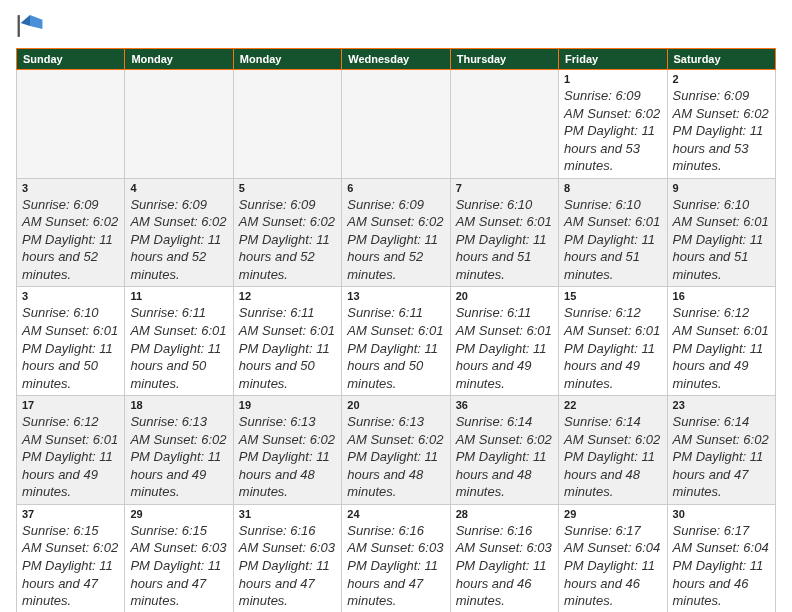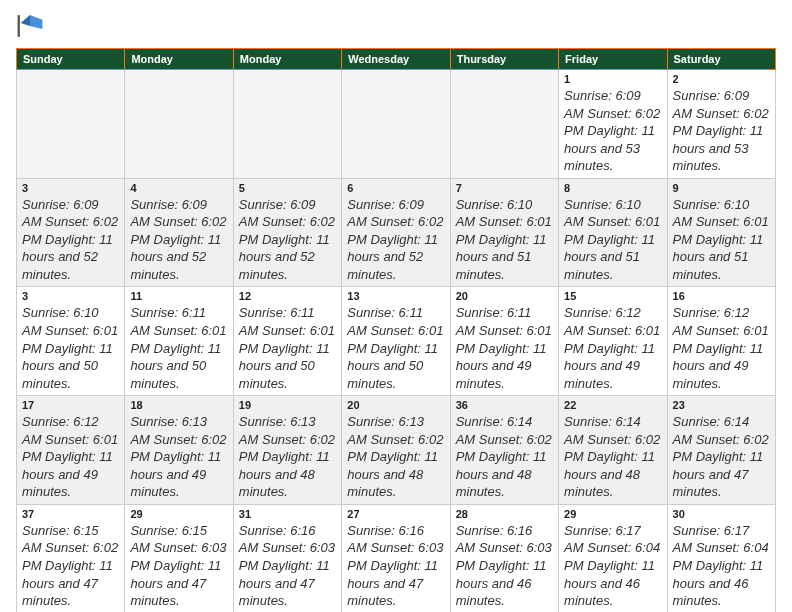--- a/index.html
+++ b/index.html
@@ -321,21 +321,21 @@
 and 47 minutes.</div>
           </td>
           <td>
             <span class="day-num">31</span>
             <div class="day-info">Sunrise: 6:16 AM
 Sunset: 6:03 PM
 Daylight: 11 hours
 and 47 minutes.</div>
           </td>
           <td>
-            <span class="day-num">27</span>
+            <span class="day-num">24</span>
             <div class="day-info">Sunrise: 6:16 AM
 Sunset: 6:03 PM
 Daylight: 11 hours
 and 47 minutes.</div>
           </td>
           <td>
             <span class="day-num">28</span>
             <div class="day-info">Sunrise: 6:16 AM
 Sunset: 6:03 PM
 Daylight: 11 hours

